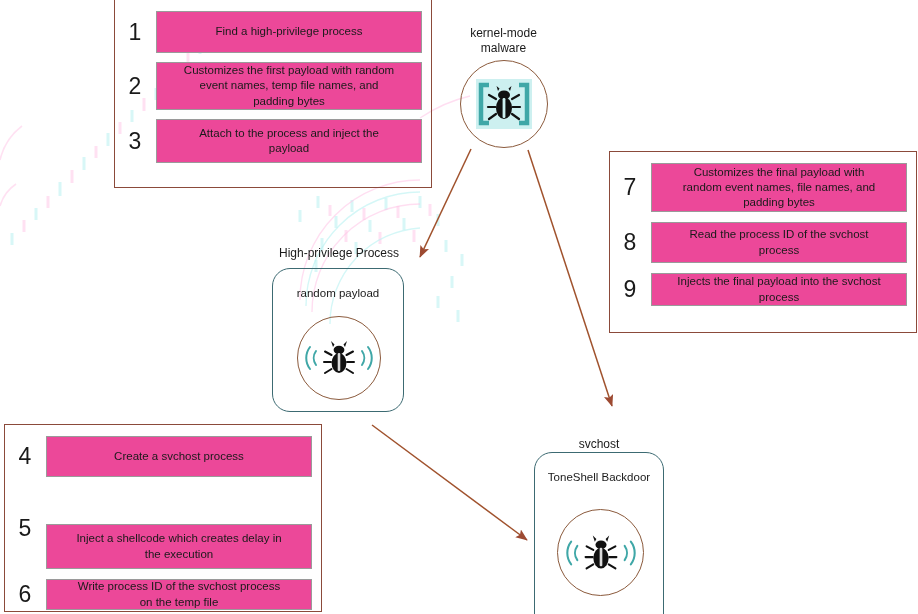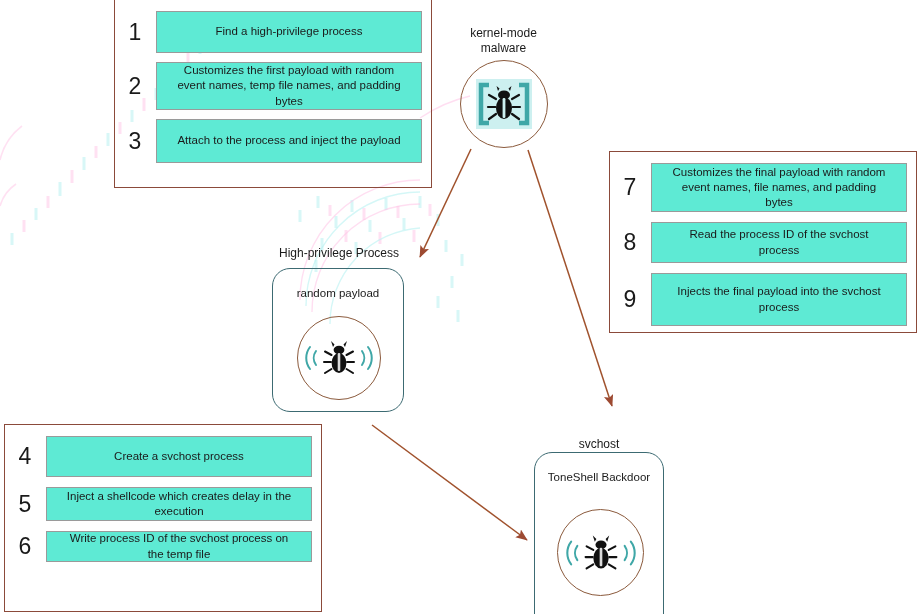--- a/index.html
+++ b/index.html
@@ -57,47 +57,47 @@
     text-align: center;
     font-size: 23px;
     font-weight: 400;
     color: #1a1a1a;
     line-height: 1;
   }
   .step-box {
     flex: 1 1 auto;
     box-sizing: border-box;
     border: 1px solid #9a9a9a;
-    background: #5eead4;
+    background: #ec4899;
     color: #1a1a1a;
     font-size: 11.5px;
     line-height: 1.32;
     text-align: center;
     display: flex;
     align-items: center;
     justify-content: center;
-    padding: 5px 16px;
+    padding: 5px 24px;
   }
 
   #panel-a { left: 114px; top: -2px;  width: 318px; height: 190px; padding: 12px 9px; }
   #panel-a .step-row + .step-row { margin-top: 9px; }
   #panel-a .step-box.h1 { height: 42px; }
   #panel-a .step-box.h2 { height: 48px; }
   #panel-a .step-box.h3 { height: 44px; }
 
   #panel-b { left: 609px; top: 151px; width: 308px; height: 182px; padding: 11px 9px; }
   #panel-b .step-row + .step-row { margin-top: 10px; }
   #panel-b .step-box.h1 { height: 49px; }
   #panel-b .step-box.h2 { height: 41px; }
-  #panel-b .step-box.h3 { height: 53px; }
+  #panel-b .step-box.h3 { height: 33px; }
 
   #panel-c { left: 4px;  top: 424px; width: 318px; height: 188px; padding: 11px 9px; }
   #panel-c .step-row + .step-row { margin-top: 10px; }
   #panel-c .step-box.h1 { height: 41px; }
-  #panel-c .step-box.h2 { height: 34px; }
+  #panel-c .step-box.h2 { height: 45px; margin-top: 37px; }
   #panel-c .step-box.h3 { height: 31px; }
 
   
   .node-label {
     position: absolute;
     font-size: 12px;
     color: #1a1a1a;
     text-align: center;
     line-height: 1.25;
     z-index: 4;

